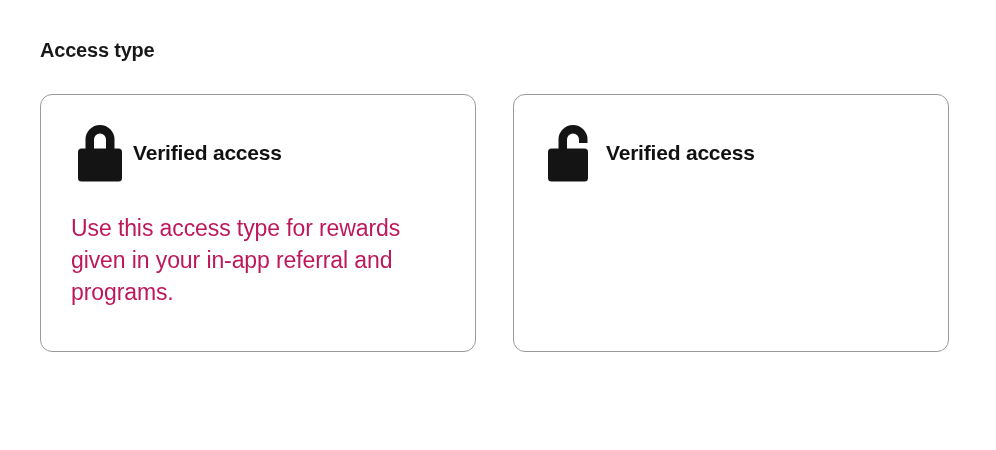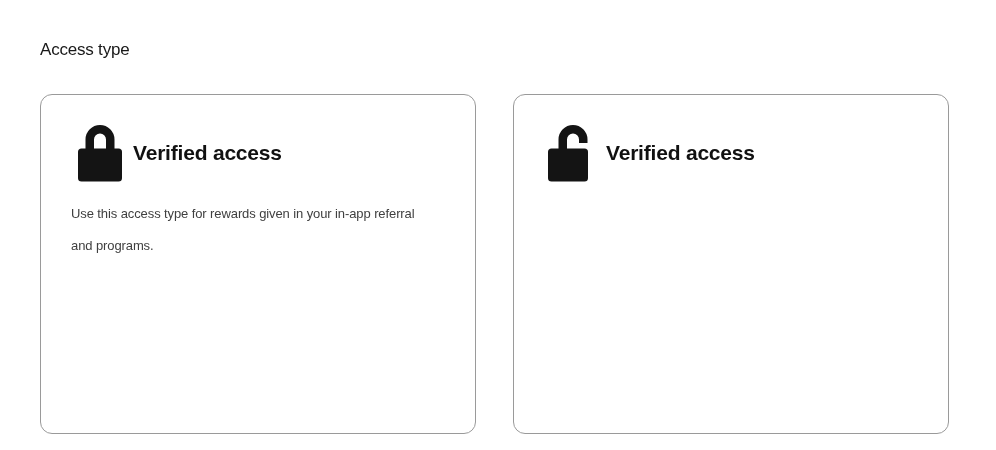--- a/index.html
+++ b/index.html
@@ -18,40 +18,40 @@
   .page {
     position: relative;
     width: 996px;
     height: 450px;
   }
 
   .section-title {
     position: absolute;
     left: 40px;
     top: 37px;
-    font-size: 17px;
-    font-weight: normal;
+    font-size: 20px;
+    font-weight: bold;
     color: #181818;
     letter-spacing: -0.2px;
     line-height: 26px;
   }
 
   .cards {
     position: absolute;
     left: 40px;
     top: 94px;
     width: 909px;
     display: flex;
     gap: 37px;
   }
 
   .card {
     box-sizing: border-box;
     width: 436px;
-    height: 340px;
+    height: 258px;
     border: 1px solid #9a9a9a;
     border-radius: 12px;
     background: #ffffff;
     padding: 28px 30px 0 30px;
   }
 
   .card-head {
     display: flex;
     align-items: center;
     height: 60px;
@@ -70,24 +70,24 @@
 
   .card-title {
     font-size: 21px;
     font-weight: bold;
     color: #111111;
     letter-spacing: -0.2px;
     margin-left: 4px;
   }
 
   .card-body {
-    margin-top: 15px;
-    font-size: 13px;
+    margin-top: 29px;
+    font-size: 23px;
     line-height: 32px;
-    color: #404040;
+    color: #be185d;
     letter-spacing: -0.1px;
     max-width: 360px;
   }
 </style>
 </head>
 <body>
 
 <div class="page">
 
   <div class="section-title">Access type</div>

